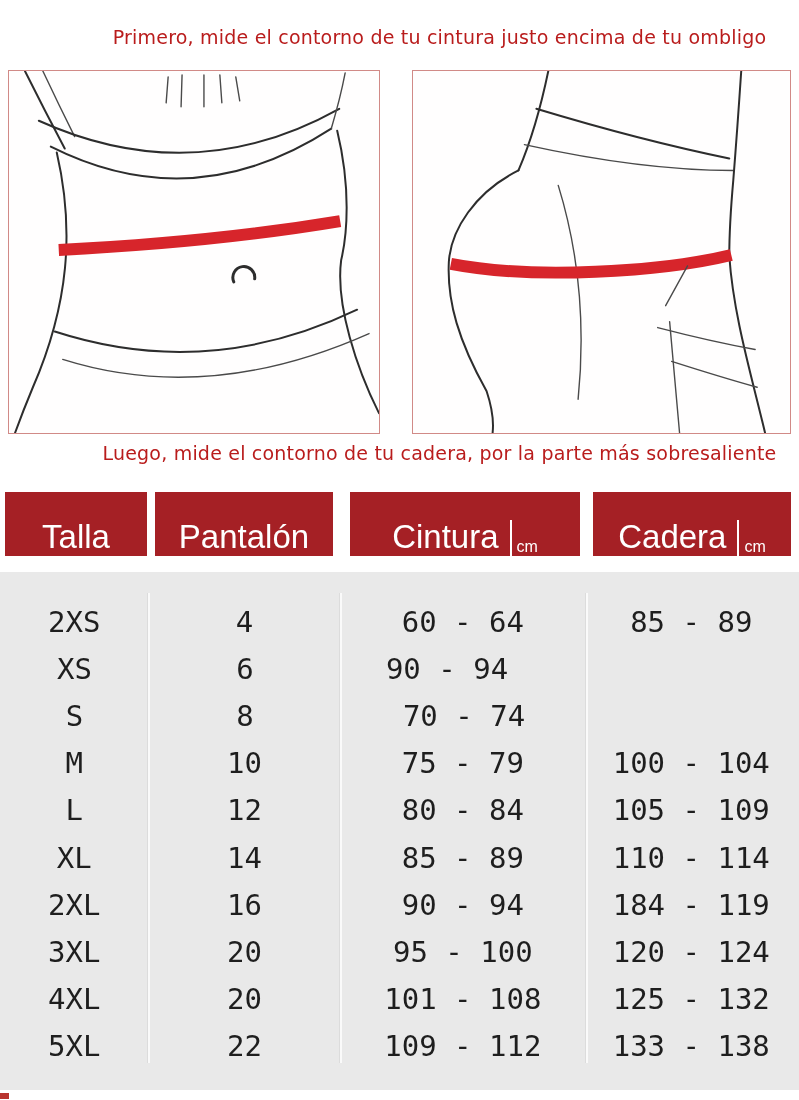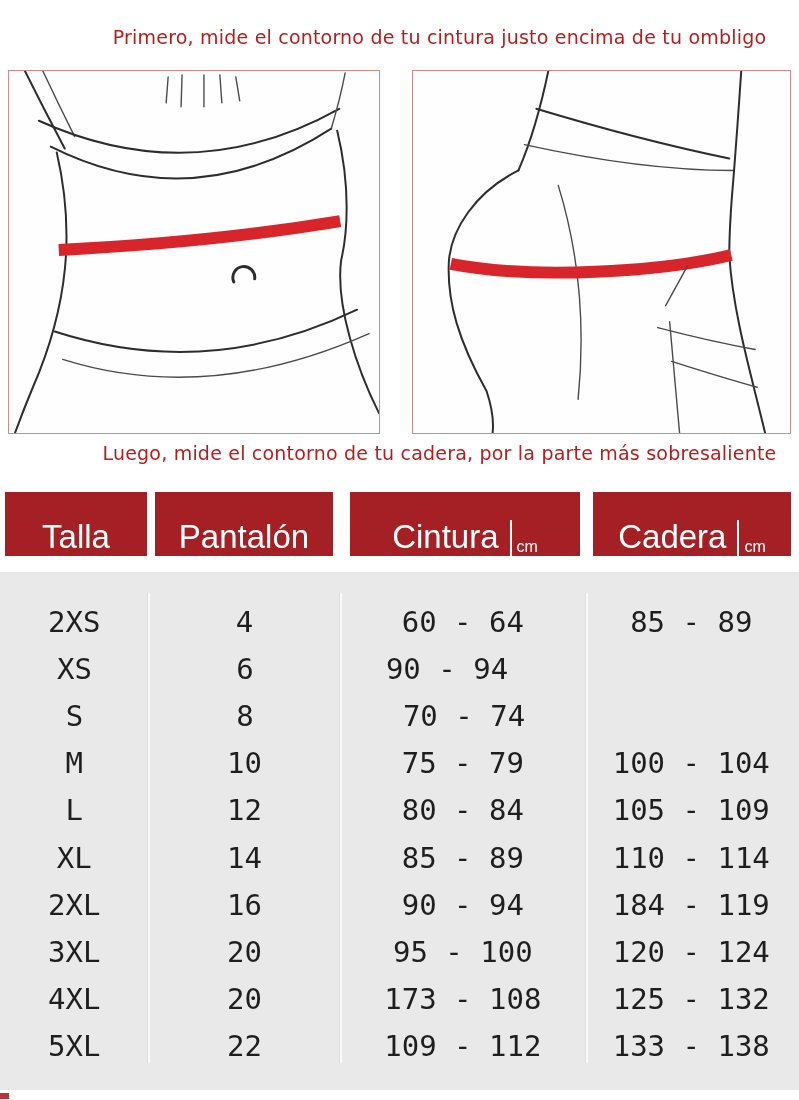--- a/index.html
+++ b/index.html
@@ -170,21 +170,21 @@
   </div>
   <div class="row">
     <div class="cell c0">3XL</div>
     <div class="cell c1">20</div>
     <div class="cell c2">95 - 100</div>
     <div class="cell c3">120 - 124</div>
   </div>
   <div class="row">
     <div class="cell c0">4XL</div>
     <div class="cell c1">20</div>
-    <div class="cell c2">173 - 108</div>
+    <div class="cell c2">101 - 108</div>
     <div class="cell c3">125 - 132</div>
   </div>
   <div class="row">
     <div class="cell c0">5XL</div>
     <div class="cell c1">22</div>
     <div class="cell c2">109 - 112</div>
     <div class="cell c3">133 - 138</div>
   </div>
 </div>
 

